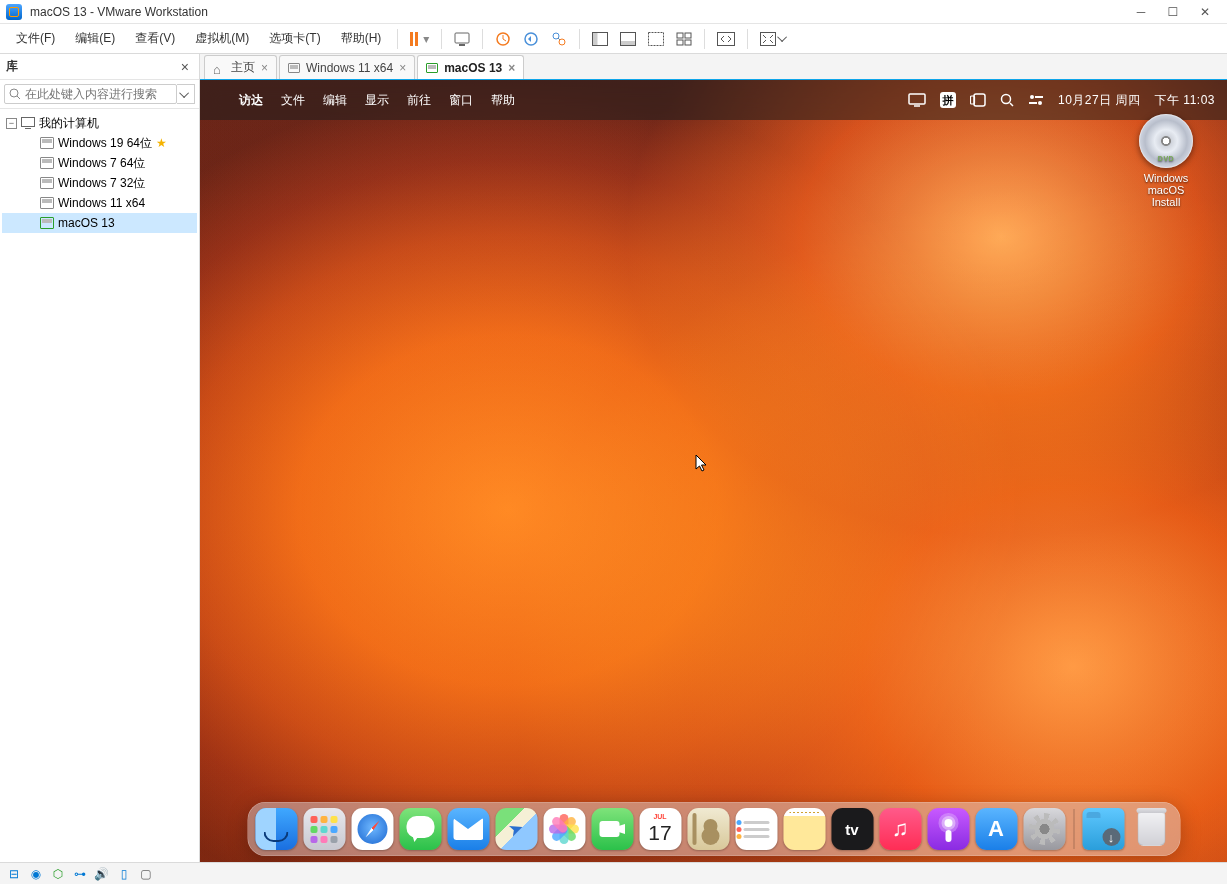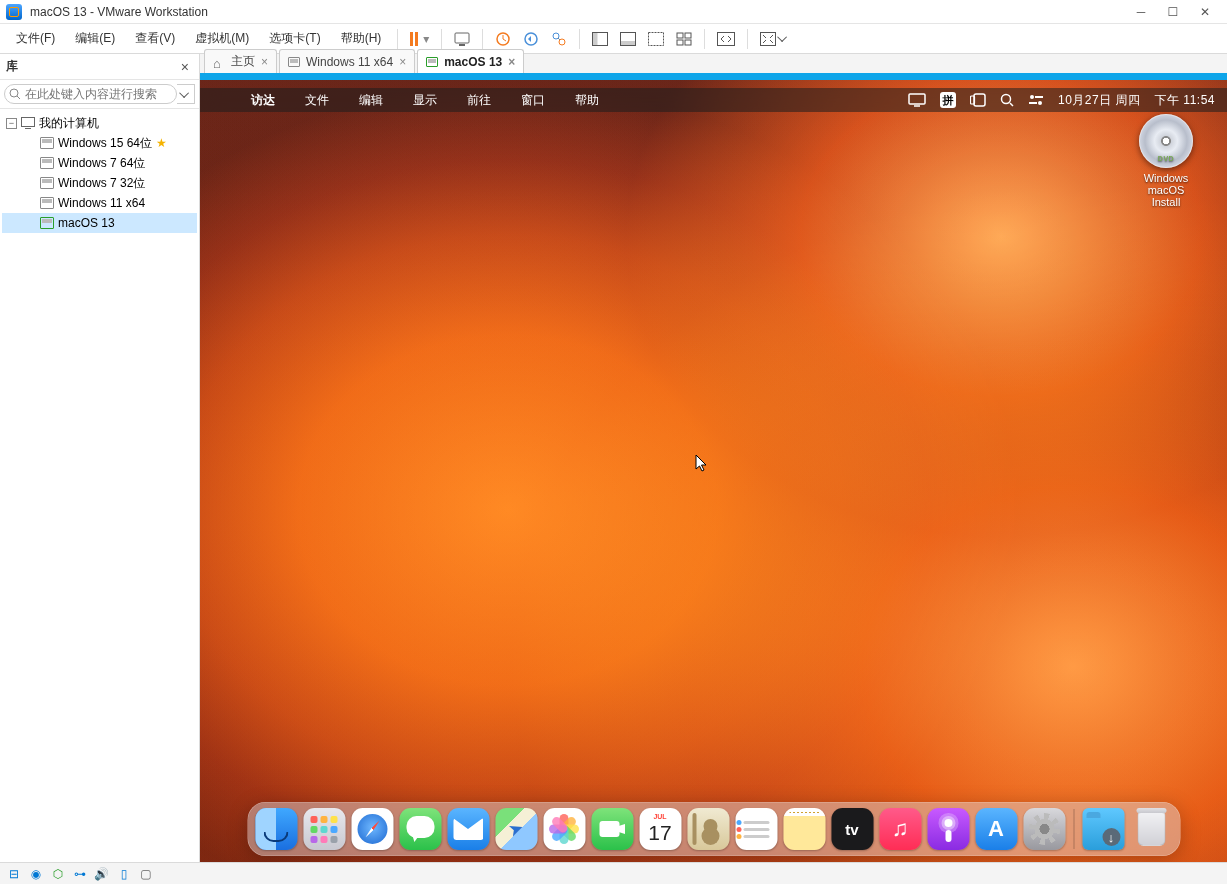--- a/index.html
+++ b/index.html
@@ -24,46 +24,46 @@
 
   
   .body { display:flex; height: calc(100% - 24px - 30px - 22px); }
 
   
   .sidebar { width: 200px; border-right:1px solid #dadada; display:flex; flex-direction:column; background:#fff;}
   .sidebar-header { display:flex; align-items:center; padding:4px 6px; border-bottom:1px solid #e5e5e5; }
   .sidebar-header .label { font-weight:bold; font-size:12px; color:#333; flex:1; }
   .sidebar-header .close-x { font-size:14px; color:#555; padding:0 4px; }
   .search-row { padding:4px; border-bottom:1px solid #e5e5e5; display:flex; align-items:center; }
-  .search-box { flex:1; display:flex; align-items:center; border:1px solid #ccc; border-radius:10px; padding:2px 4px; background:#fff; }
+  .search-box { flex:1; display:flex; align-items:center; border:1px solid #ccc; border-radius:2px; padding:2px 4px; background:#fff; }
   .search-box svg { flex:none; }
   .search-box input { border:none; outline:none; width:100%; font-size:12px; color:#888; background:transparent; margin-left:4px;}
   .search-dd { width:18px; height:20px; border:1px solid #ccc; border-left:none; display:flex; align-items:center; justify-content:center; }
   .tree { padding:4px 2px; font-size:12px; }
   .tree-row { display:flex; align-items:center; height:20px; padding-left:4px; cursor:default; }
   .tree-row.selected { background:#cce8ff; }
   .tree-toggle { width:11px; height:11px; border:1px solid #888; font-size:9px; line-height:9px; text-align:center; color:#555; margin-right:4px;}
   .tree-icon { width:14px; height:12px; margin-right:4px; display:inline-flex; align-items:center; justify-content:center;}
   .vm-icon { border:1px solid #888; border-radius:1px; position:relative;}
   .vm-icon::after{content:"";position:absolute;inset:1px;border-top:4px solid #bbb;}
   .tree-indent { width:34px; display:inline-block; }
   .star { color:#f5b301; margin-left:4px; font-size:12px;}
 
   
   .main { flex:1; display:flex; flex-direction:column; background:#333; }
-  .tabs-row { height:26px; background:#f4f4f4; display:flex; align-items:flex-end; padding-left:4px; gap:2px; border-bottom:7px solid #0ea5e9;}
+  .tabs-row { height:26px; background:#f4f4f4; display:flex; align-items:flex-end; padding-left:4px; gap:2px; border-bottom:1px solid #0ea5e9;}
   .tab { height:24px; background:#f9f9f9; border:1px solid #ccc; border-bottom:none; border-radius:3px 3px 0 0; display:flex; align-items:center; padding:0 8px; gap:6px; font-size:12px; color:#444; }
   .tab.active { background:#fff; font-weight:bold; color:#222; }
   .tab .tab-icon { width:12px; height:12px; display:inline-flex; }
   .tab .tab-close { color:#888; font-size:12px; }
   .home-icon::before{content:"⌂"; font-size:13px; color:#666;}
 
   
   .guest { flex:1; position:relative; overflow:hidden; background:#000; }
-  .mac-menubar { position:absolute; top:8px; left:0; right:0; height:24px; background:rgba(30,30,30,0.55); backdrop-filter:blur(10px); display:flex; align-items:center; padding:0 12px; color:#fff; font-size:12px; font-family:-apple-system, "Helvetica Neue", sans-serif;gap:12px;}
+  .mac-menubar { position:absolute; top:0; left:0; right:0; height:40px; background:rgba(30,30,30,0.55); backdrop-filter:blur(10px); display:flex; align-items:center; padding:0 12px; color:#fff; font-size:12px; font-family:-apple-system, "Helvetica Neue", sans-serif;}
   .mac-menubar .mac-item { padding:0 9px; }
   .mac-menubar .apple { font-size:14px; }
   .mac-menubar .app-name { font-weight:600; }
   .mac-menubar .flex { flex:1; }
   .mac-status { display:flex; align-items:center; gap:14px; }
   .mac-status .stat { display:flex; align-items:center; }
   .mac-status svg { display:block; }
   .mac-time { letter-spacing:0.5px; }
   .pinyin { width:16px;height:16px;background:#fff;color:#000;border-radius:3px;font-size:11px;font-weight:bold;display:flex;align-items:center;justify-content:center;}
 
@@ -239,21 +239,21 @@
             <svg width="14" height="12">
               <rect x="0.5" y="0.5" width="13" height="9" fill="none" stroke="#666"></rect>
               <line x1="4" y1="11.5" x2="10" y2="11.5" stroke="#666"></line>
             </svg>
           </span>
         <span>我的计算机</span>
       </div>
       <div class="tree-row">
         <span class="tree-indent"></span>
           <span class="tree-icon vm-icon"></span>
-        <span>Windows 15 64位</span>
+        <span>Windows 19 64位</span>
         <span class="star">★</span>
       </div>
       <div class="tree-row">
         <span class="tree-indent"></span>
           <span class="tree-icon vm-icon"></span>
         <span>Windows 7 64位</span>
       </div>
       <div class="tree-row">
         <span class="tree-indent"></span>
           <span class="tree-icon vm-icon"></span>
@@ -328,21 +328,21 @@
             </span>
           <span class="stat">
               <svg width="16" height="12">
                 <circle cx="4" cy="3" r="2" fill="#fff"></circle>
                 <line x1="7" y1="3" x2="15" y2="3" stroke="#fff" stroke-width="2"></line>
                 <circle cx="12" cy="9" r="2" fill="#fff"></circle>
                 <line x1="1" y1="9" x2="9" y2="9" stroke="#fff" stroke-width="2"></line>
               </svg>
             </span>
           <span class="stat mac-time">10月27日 周四</span>
-          <span class="stat mac-time">下午 11:54</span>
+          <span class="stat mac-time">下午 11:03</span>
         </div>
       </div>
 
       <div class="desktop-icon">
         <div class="disc"></div>
         <div>Windows macOS</div>
         <div>Install</div>
       </div>
 
       <svg class="cursor-pointer" viewBox="0 0 14 20">

